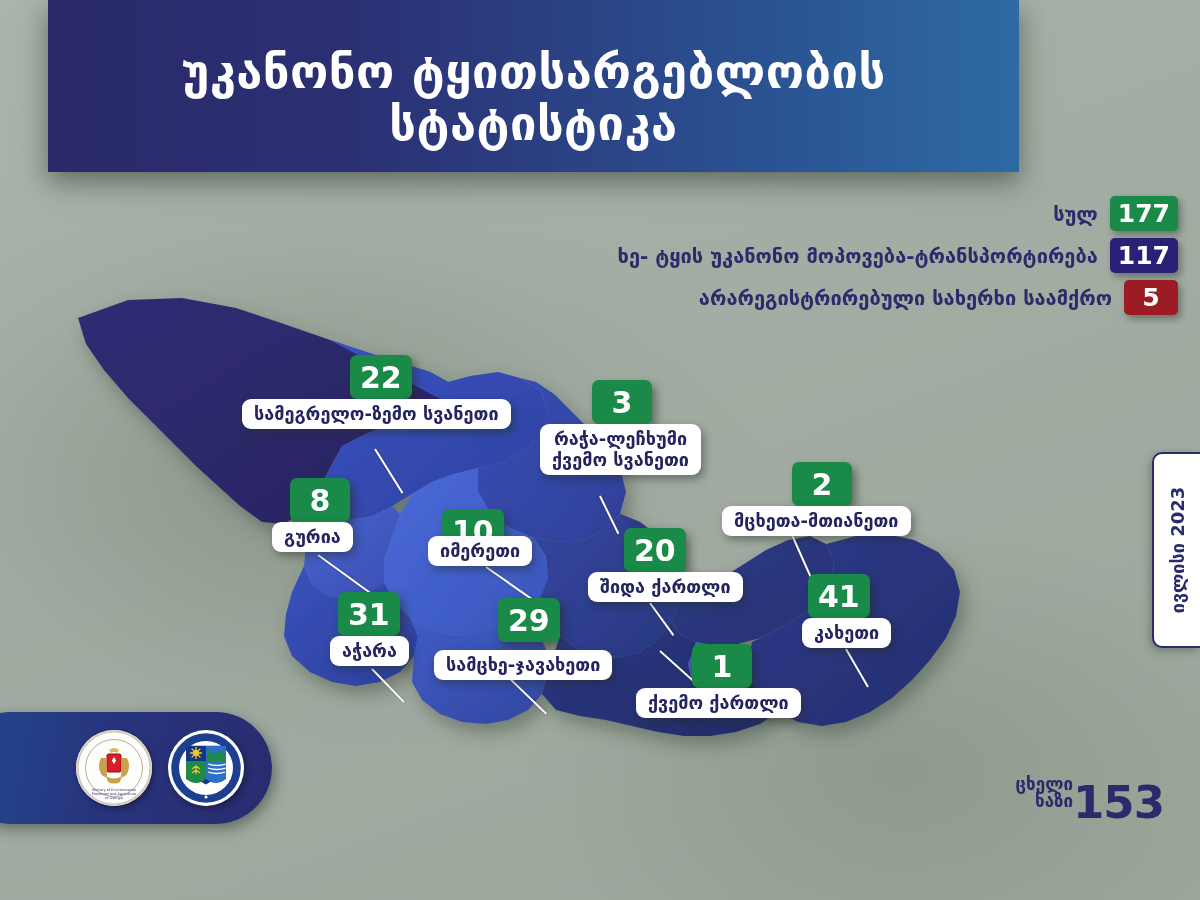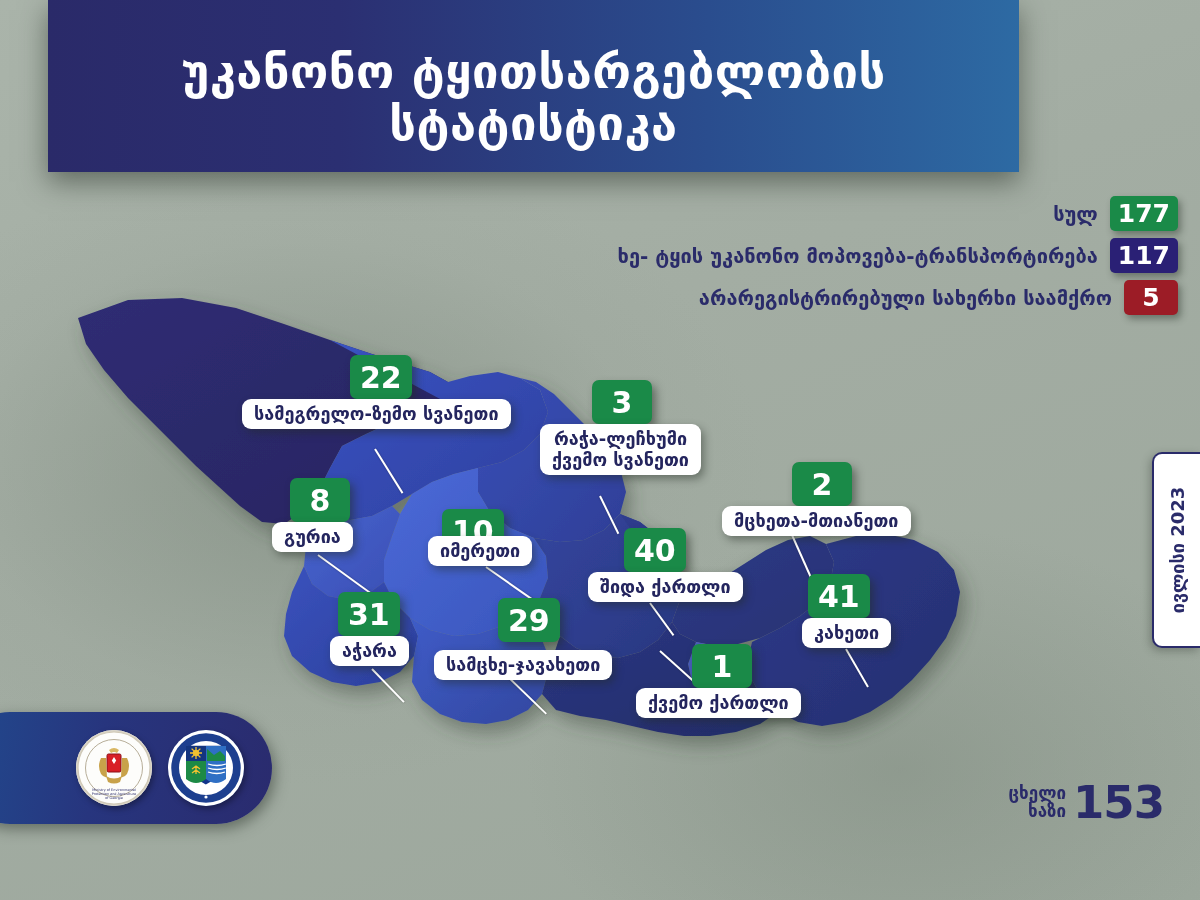--- a/index.html
+++ b/index.html
@@ -47,21 +47,21 @@
     border-radius:56px;
     background:linear-gradient(100deg,#214a8e 0%,#27357e 45%,#2a2b6e 100%);
     box-shadow:3px 5px 14px rgba(40,50,40,.5);z-index:7;
     display:flex;align-items:center;justify-content:flex-end;padding-right:28px;box-sizing:border-box;gap:16px;}
   .seal{width:76px;height:76px;border-radius:50%;position:relative;flex:0 0 auto;}
   .seal-a{background:#fdfdfb;box-shadow:0 0 0 2px #d9d4c6 inset, 2px 3px 6px rgba(0,0,0,.35);}
   .seal-b{background:#1d3f8f;box-shadow:0 0 0 3px #ffffff inset, 2px 3px 6px rgba(0,0,0,.35);}
 
   
   #hotline{position:absolute;right:36px;top:776px;z-index:7;
-    display:flex;align-items:center;gap:7px;color:#2a2b6a;}
+    display:flex;color:#2a2b6a;}
   #hotline-words{font-size:17px;font-weight:bold;line-height:1.02;text-align:right;}
   #hotline-number{font-size:45px;font-weight:bold;letter-spacing:-1px;}
 
   
   #map-svg{position:absolute;left:0;top:150px;width:1200px;height:750px;z-index:2;}
 
   
   .marker{position:absolute;z-index:6;}
   .marker-count{min-width:60px;height:44px;border-radius:7px;color:#fff;
     display:flex;align-items:center;justify-content:center;
@@ -237,21 +237,21 @@
       </div>
       <div class="leader" style="left: 792px; top: 534px; width: 46px; transform: rotate(66deg);"></div>
       <div class="marker" style="left: 792px; top: 462px;">
         <div class="marker-count" style="background: rgb(26, 138, 72);">2</div>
       </div>
       <div class="marker" style="left: 722px; top: 506px;">
         <div class="marker-name">მცხეთა-მთიანეთი</div>
       </div>
       <div class="leader" style="left: 650px; top: 602px; width: 40px; transform: rotate(54deg);"></div>
       <div class="marker" style="left: 624px; top: 528px;">
-        <div class="marker-count" style="background: rgb(26, 138, 72);">40</div>
+        <div class="marker-count" style="background: rgb(26, 138, 72);">20</div>
       </div>
       <div class="marker" style="left: 588px; top: 572px;">
         <div class="marker-name">შიდა ქართლი</div>
       </div>
       <div class="leader" style="left: 846px; top: 648px; width: 44px; transform: rotate(60deg);"></div>
       <div class="marker" style="left: 808px; top: 574px;">
         <div class="marker-count" style="background: rgb(26, 138, 72);">41</div>
       </div>
       <div class="marker" style="left: 802px; top: 618px;">
         <div class="marker-name">კახეთი</div>

